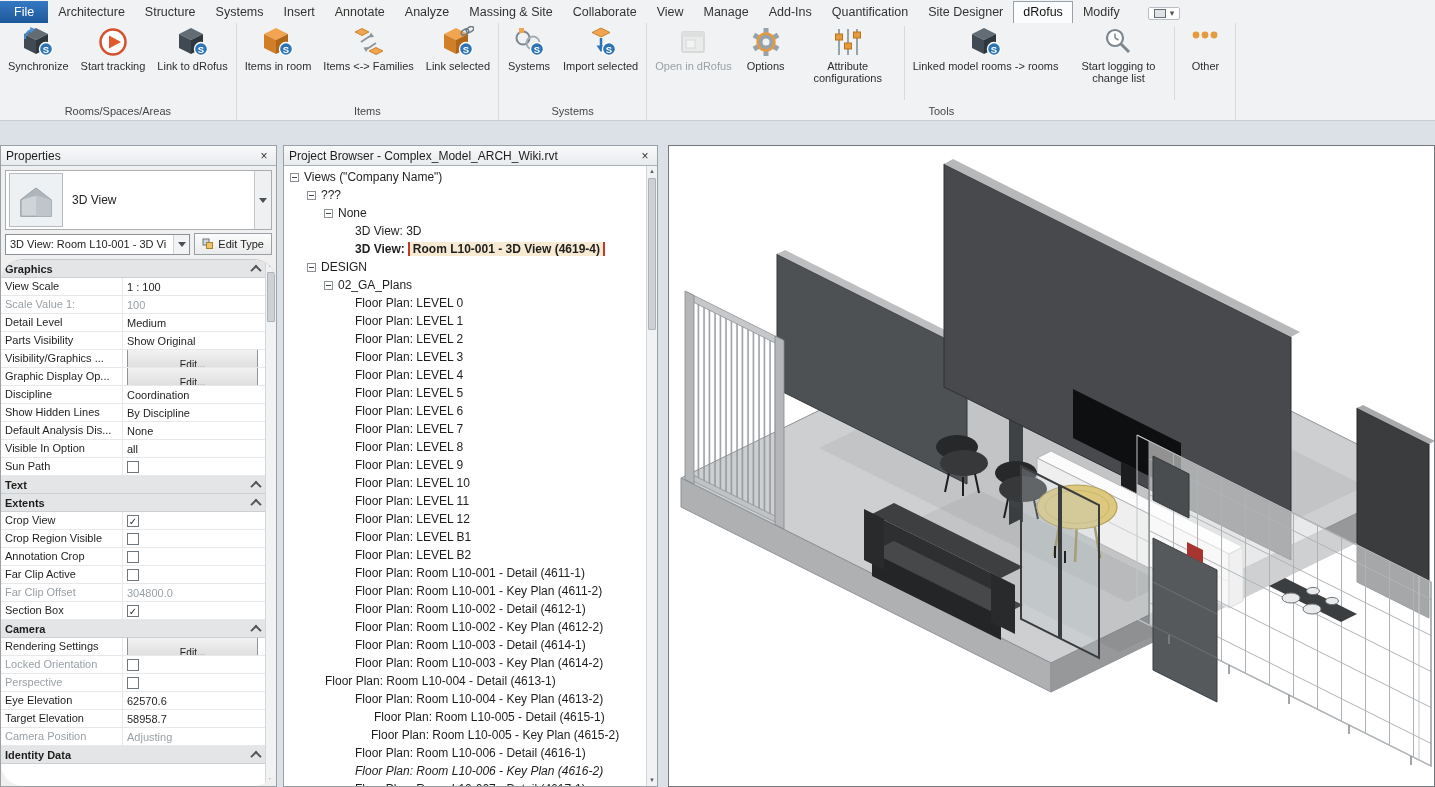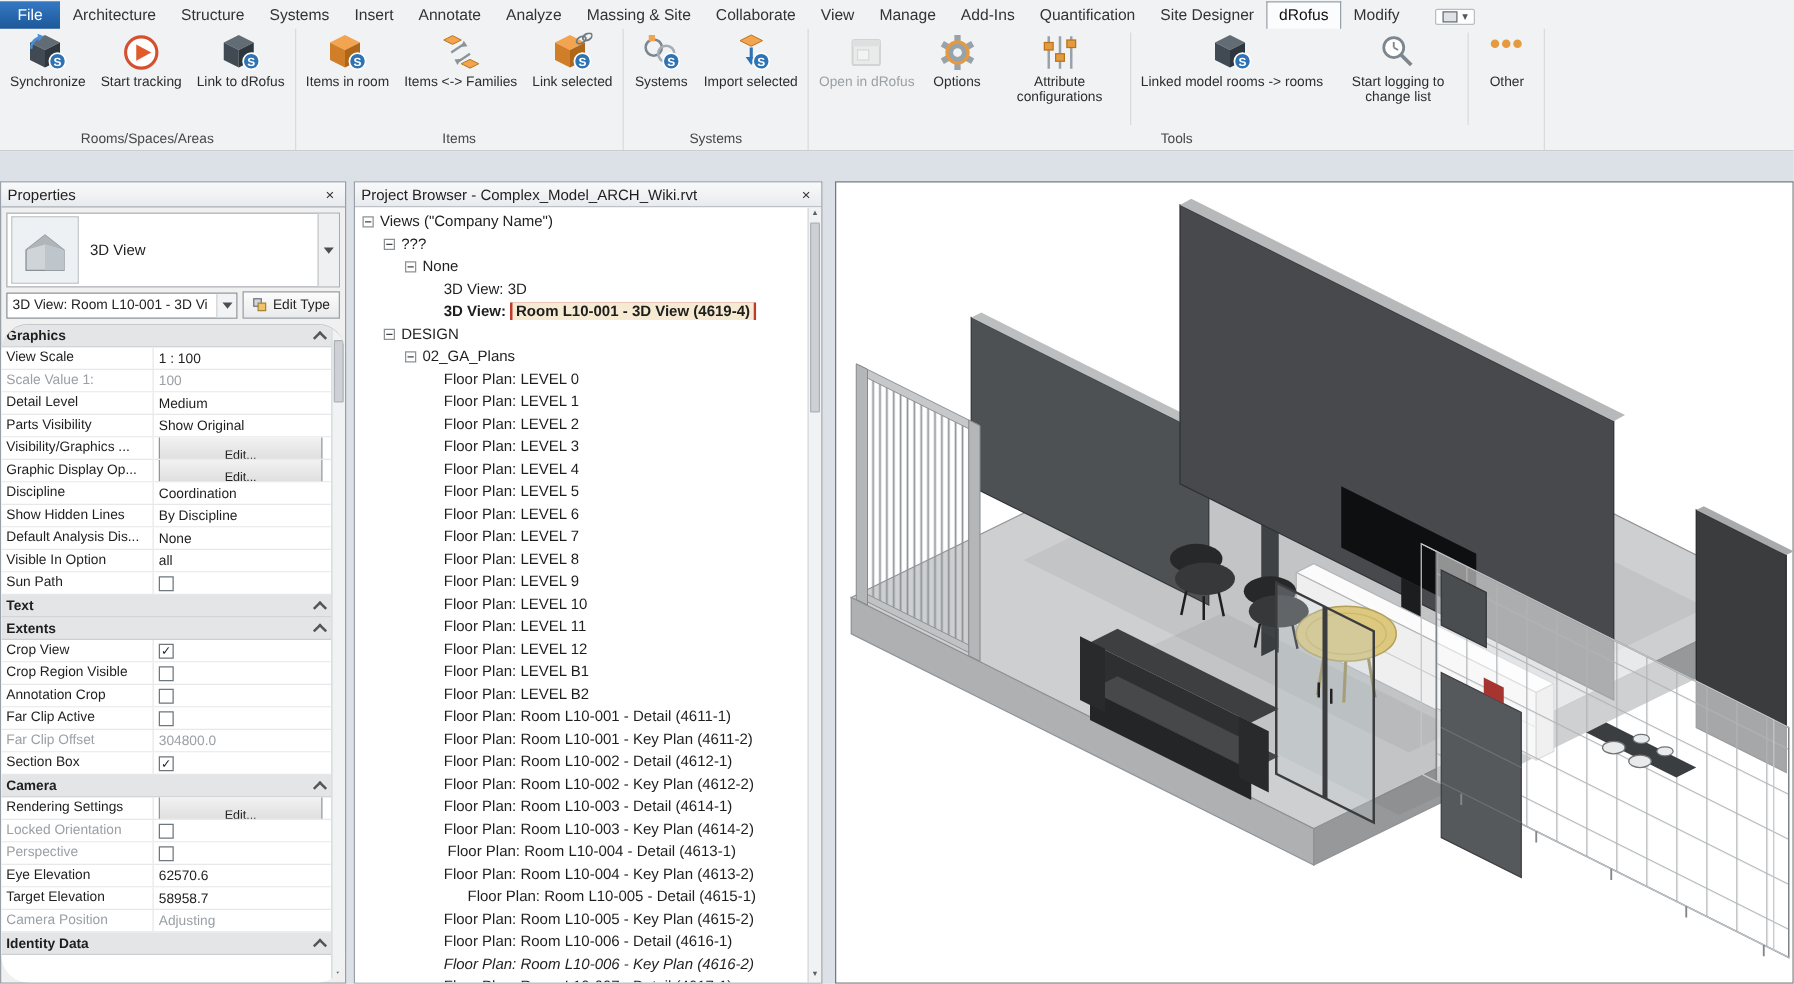--- a/index.html
+++ b/index.html
@@ -602,30 +602,30 @@
             </div>
             <div class="trow" style="padding-left: 57px;">
               <span class="tlabel noexp">Floor Plan: Room L10-002 - Key Plan (4612-2)</span>
             </div>
             <div class="trow" style="padding-left: 57px;">
               <span class="tlabel noexp">Floor Plan: Room L10-003 - Detail (4614-1)</span>
             </div>
             <div class="trow" style="padding-left: 57px;">
               <span class="tlabel noexp">Floor Plan: Room L10-003 - Key Plan (4614-2)</span>
             </div>
-            <div class="trow" style="padding-left: 60px;">
+            <div class="trow" style="padding-left: 27px;">
               <span class="tlabel noexp">Floor Plan: Room L10-004 - Detail (4613-1)</span>
             </div>
             <div class="trow" style="padding-left: 57px;">
               <span class="tlabel noexp">Floor Plan: Room L10-004 - Key Plan (4613-2)</span>
             </div>
             <div class="trow" style="padding-left: 76px;">
               <span class="tlabel noexp">Floor Plan: Room L10-005 - Detail (4615-1)</span>
             </div>
-            <div class="trow" style="padding-left: 57px;">
+            <div class="trow" style="padding-left: 57px; margin-left: 16px;">
               <span class="tlabel noexp">Floor Plan: Room L10-005 - Key Plan (4615-2)</span>
             </div>
             <div class="trow" style="padding-left: 57px;">
               <span class="tlabel noexp">Floor Plan: Room L10-006 - Detail (4616-1)</span>
             </div>
             <div class="trow" style="padding-left: 57px; font-style: italic;">
               <span class="tlabel noexp">Floor Plan: Room L10-006 - Key Plan (4616-2)</span>
             </div>
             <div class="trow" style="padding-left: 57px;">
               <span class="tlabel noexp">Floor Plan: Room L10-007 - Detail (4617-1)</span>

